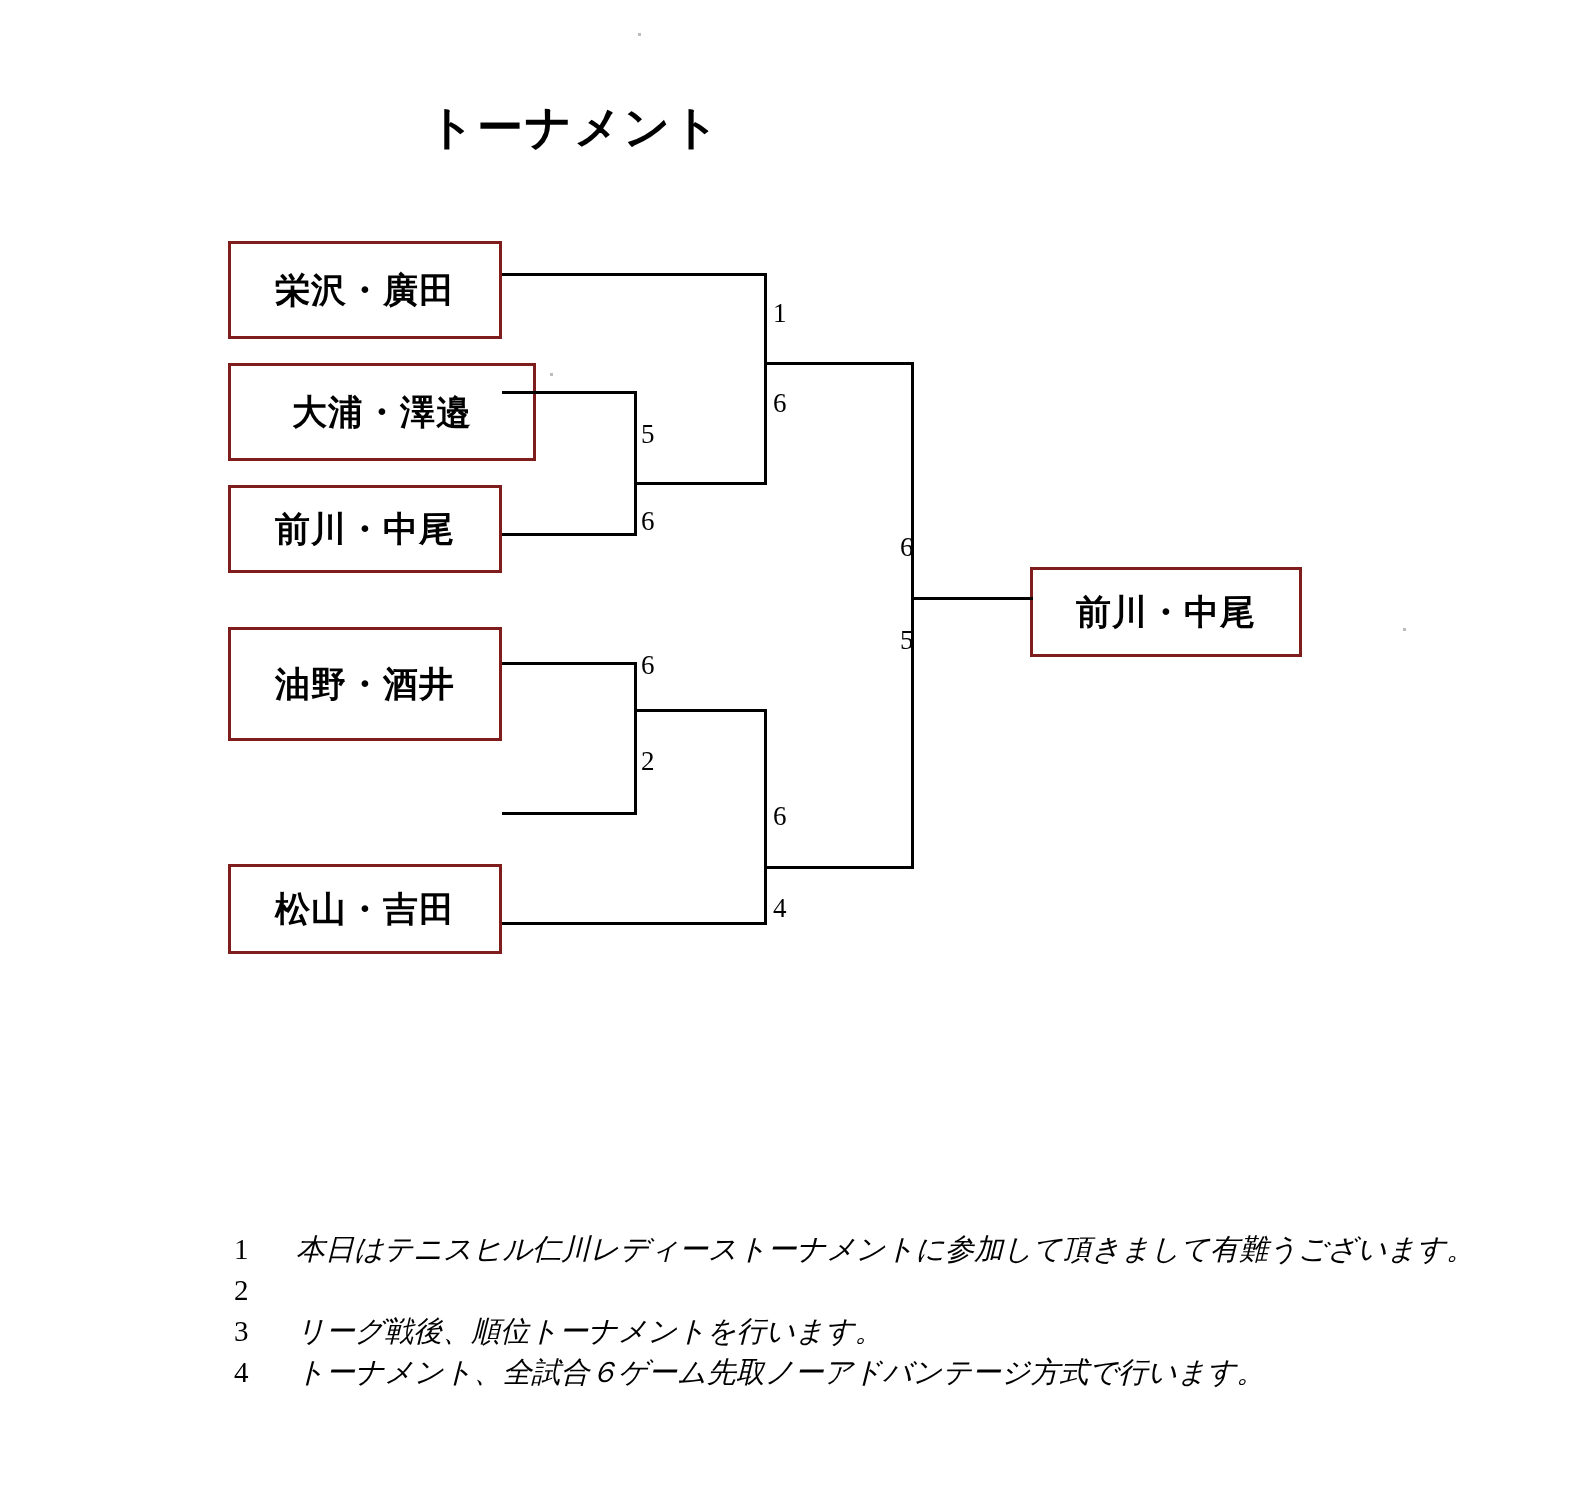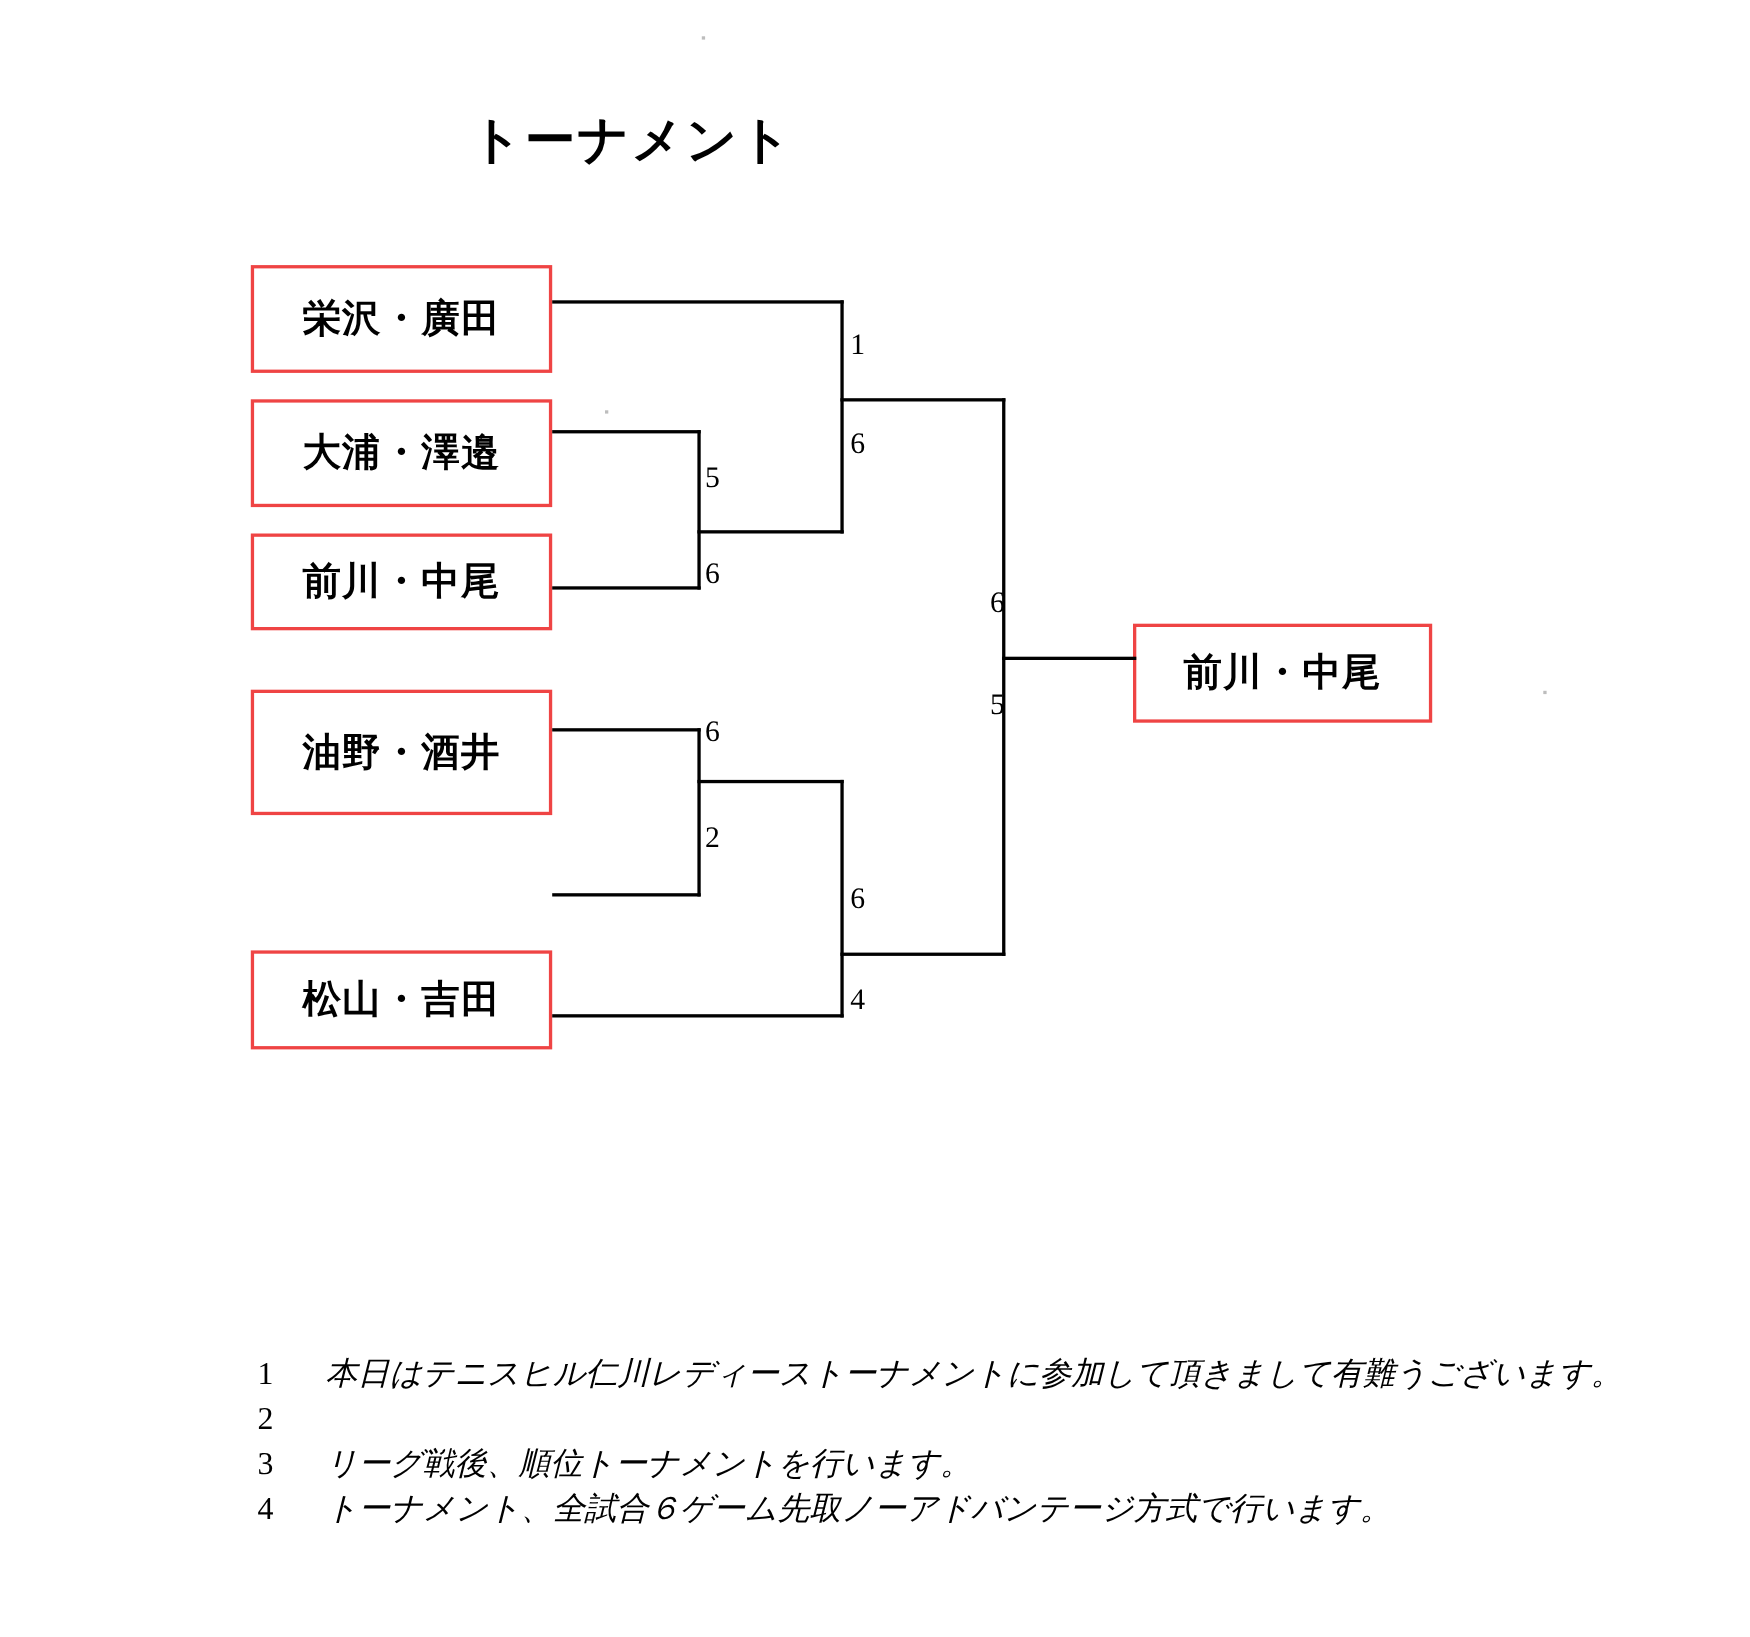--- a/index.html
+++ b/index.html
@@ -32,39 +32,39 @@
     font-size: 46px;
     font-weight: 700;
     letter-spacing: 2px;
     line-height: 1;
     white-space: nowrap;
   }
 
   
   .team-box {
     position: absolute;
-    border: 3px solid #ef4444;
+    border: 3px solid #7f1d1d;
     background: #fff;
     box-sizing: border-box;
     display: flex;
     align-items: center;
     justify-content: center;
   }
   .team-box .team-label {
     font-family: "DejaVu Sans", "Liberation Sans", sans-serif;
     font-size: 35px;
     font-weight: 700;
     letter-spacing: 1px;
     white-space: nowrap;
     line-height: 1;
   }
 
   
   #box-1 { left: 212px; top: 241px;  width: 274px; height: 98px; }
-  #box-2 { left: 212px; top: 363px;  width: 274px; height: 98px; }
+  #box-2 { left: 212px; top: 363px;  width: 308px; height: 98px; }
   #box-3 { left: 212px; top: 485px;  width: 274px; height: 88px; }
   #box-4 { left: 212px; top: 627px;  width: 274px; height: 114px; }
   #box-5 { left: 212px; top: 744px;  width: 274px; height: 98px; }
   #box-6 { left: 212px; top: 864px;  width: 274px; height: 90px; }
   #box-winner { left: 1014px; top: 567px; width: 272px; height: 90px; }
 
   
   .hline {
     position: absolute;
     height: 3px;

